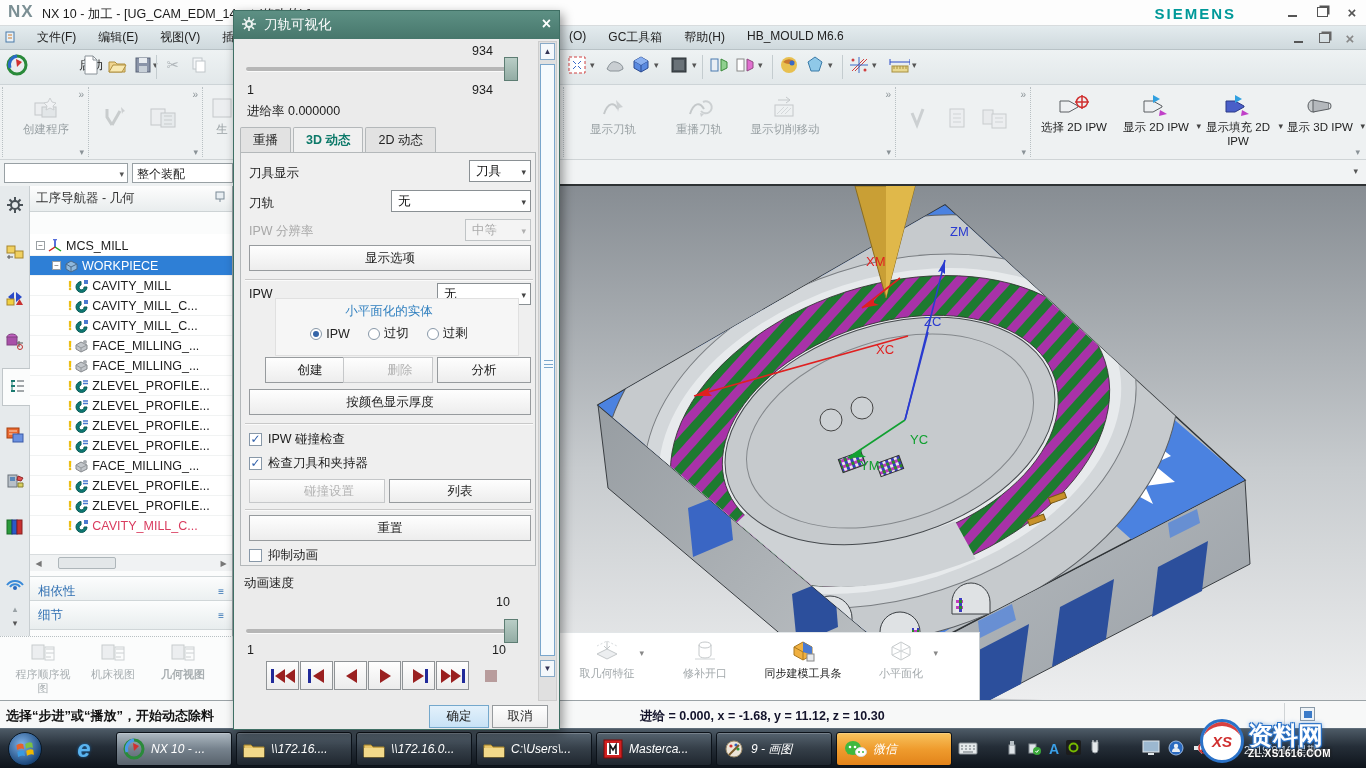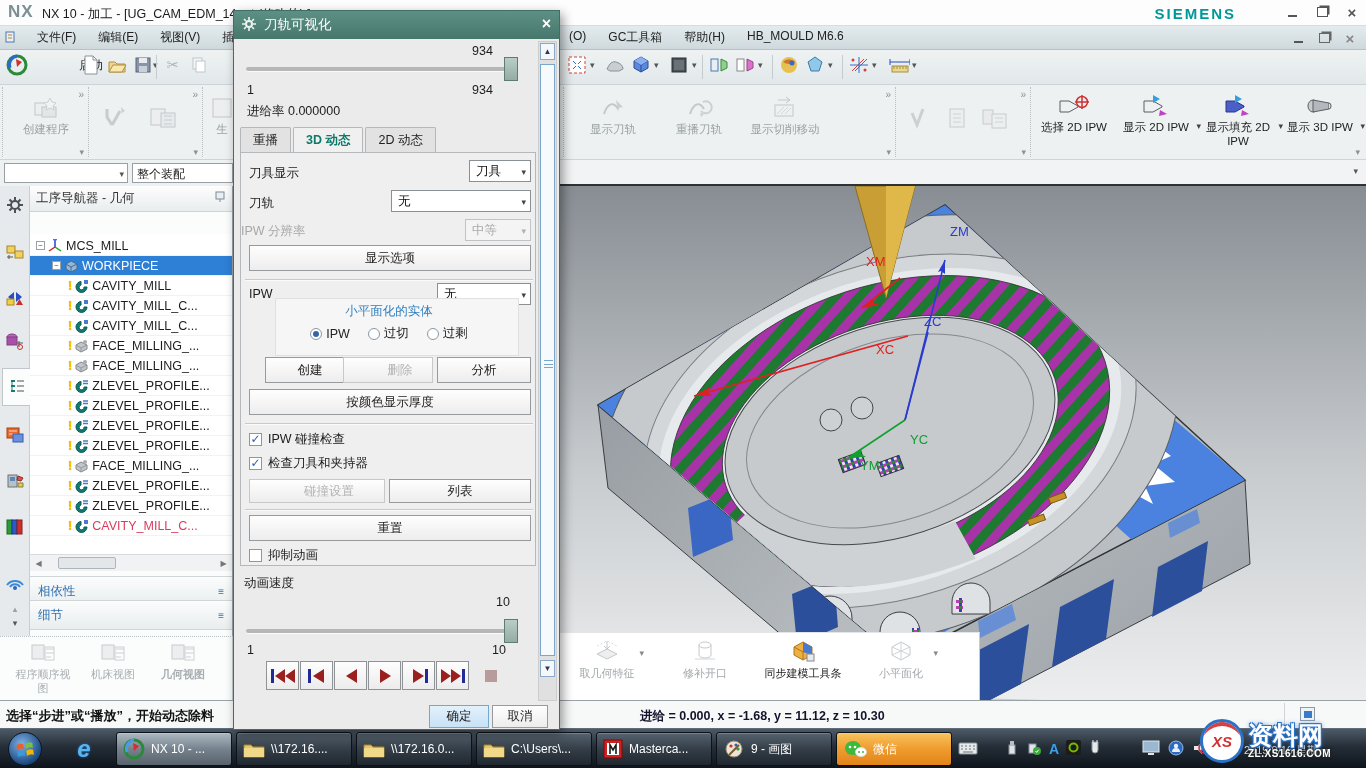--- a/index.html
+++ b/index.html
@@ -132,21 +132,21 @@
   .ds-btn { position:absolute; left:1px; width:15px; height:17px; background:#f4f8fb; border:1px solid #88aac8; color:#335; font-size:8px; text-align:center; line-height:16px; }
   .ds-thumb { position:absolute; left:1px; top:22px; width:15px; height:592px; background:#f6fafd; border:1px solid #7aa6cc; }
   .ds-grip { position:absolute; left:3px; top:295px; width:9px; height:8px; border-top:1px solid #7aa6cc; border-bottom:1px solid #7aa6cc; }
   .ds-grip::after { content:""; display:block; margin-top:3px; height:1px; background:#7aa6cc; }
 
   
   .taskbar { left:0; top:728px; width:1366px; height:40px; background:linear-gradient(#4d5a66,#252e38 45%,#0e141b); border-top:1px solid #5f6d7a; z-index:40; }
   .orb { position:absolute; left:8px; top:3px; width:34px; height:34px; border-radius:50%; background:radial-gradient(circle at 40% 35%,#7fb2e8,#1d4a7e 70%,#0a2038); border:1px solid #0a1825; display:flex; align-items:center; justify-content:center; }
   .ie-btn { position:absolute; left:62px; top:4px; width:44px; height:32px; display:flex; align-items:center; justify-content:center; border-radius:3px; }
   .ie-e { font-size:24px; font-weight:bold; font-style:italic; color:#5ab4f0; text-shadow:0 0 3px #1a6ab0; }
-  .tbtn { position:absolute; top:3px; height:34px; width:116px; border-radius:3px; border:1px solid #0c1219; background:linear-gradient(#5a6874cc,#39434dcc 50%,#232b33cc); display:flex; align-items:center; padding:0 6px; gap:6px; color:#fff; font-size:12px; box-shadow:inset 0 1px 0 #ffffff33; white-space:nowrap; overflow:hidden; }
+  .tbtn { position:absolute; top:3px; height:34px; width:116px; border-radius:3px; border:1px solid #0c1219; background:linear-gradient(#5a6874cc,#39434dcc 50%,#232b33cc); display:flex; align-items:center; padding:0 6px; gap:6px; color:#fff; font-size:12px; box-shadow:inset 0 1px 0 #ffffff33; white-space:nowrap; overflow:hidden;font-style:italic; }
   .tbtn.active { background:linear-gradient(#aeb9c2,#76828d 50%,#58626c); }
   .tbtn.wechat { background:linear-gradient(#f8c35e,#ef9c2e 50%,#e2831a); color:#fff; }
   .tray { position:absolute; top:0; height:40px; display:flex; align-items:center; gap:8px; }
   .clock { position:absolute; left:1244px; top:14px; color:#dfe4e8; font-size:11px; }
 
   
   .watermark { left:1200px; top:714px; width:166px; height:54px; z-index:60; display:flex; align-items:center; }
   .wm-logo { width:44px; height:44px; border-radius:50%; background:#fff; border:3px solid #2a72c8; box-shadow:inset 0 7px 0 -3px #d84040; display:flex; align-items:center; justify-content:center; font-style:italic; font-weight:bold; font-size:15px; color:#d03030; }
   .wm-text { margin-left:4px; }
   .wm-name { font-size:25px; font-weight:bold; color:#fff; line-height:1; text-shadow:-1px -1px 0 #2a72c8,1px -1px 0 #2a72c8,-1px 1px 0 #2a72c8,1px 1px 0 #2a72c8,0 0 5px #2a72c8; }
@@ -994,21 +994,21 @@
           <div class="tab active">3D 动态</div>
           <div class="tab">2D 动态</div>
         </div>
       <div class="tabpanel">
         <span class="dlbl" style="left:8px;top:12px;">刀具显示</span>
         <div class="dd" style="left:228px;top:7px;width:62px;"><span>刀具</span><span class="ca">▾</span></div>
 
         <span class="dlbl" style="left:8px;top:42px;">刀轨</span>
         <div class="dd" style="left:150px;top:37px;width:140px;"><span>无</span><span class="ca">▾</span></div>
 
-        <span class="dlbl dis" style="left:0;top:70px;">IPW 分辨率</span>
+        <span class="dlbl dis" style="left:8px;top:70px;">IPW 分辨率</span>
         <div class="dd dis" style="left:224px;top:66px;width:66px;"><span>中等</span><span class="ca">▾</span></div>
 
         <div class="btn" style="left:8px;top:92px;width:282px;"><span>显示选项</span></div>
 
         <div class="sep-h" style="left:4px;top:126px;width:288px;"></div>
 
         <span class="dlbl" style="left:8px;top:134px;">IPW</span>
         <div class="dd" style="left:196px;top:130px;width:94px;"><span>无</span><span class="ca">▾</span></div>
 
         <div class="facet-box"></div>

